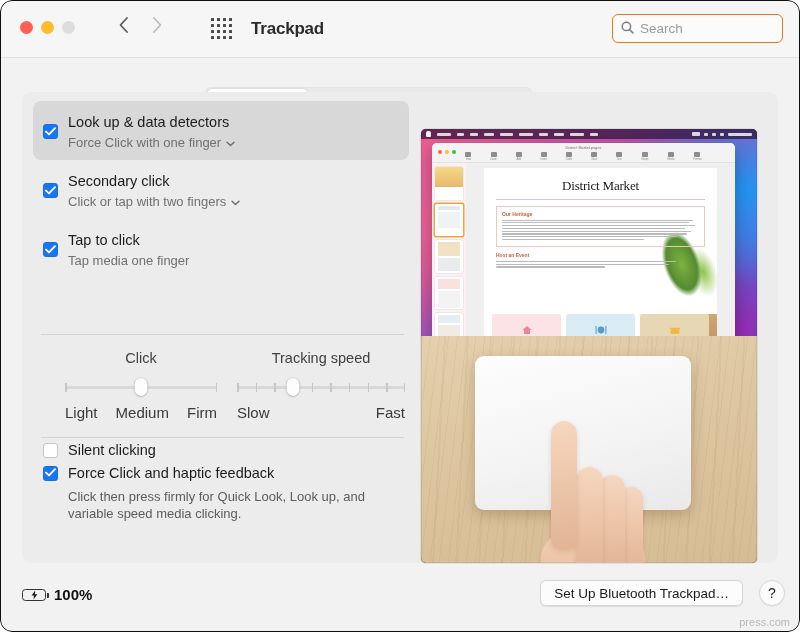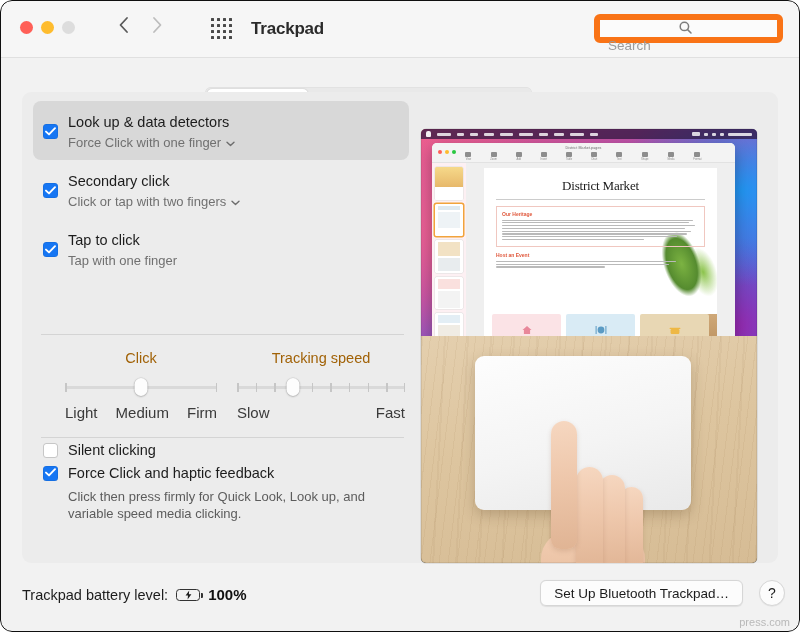--- a/index.html
+++ b/index.html
@@ -50,25 +50,25 @@
   }
   .gridbtn i { width: 3px; height: 3px; background: #4a4a4a; border-radius: 0.5px; display: block; }
 
   .win-title {
     position: absolute; left: 251px; top: 19px;
     font-size: 17px; font-weight: 700; color: #2b2b2b; letter-spacing: -0.2px;
   }
 
   .searchbox {
     position: absolute; right: 17px; top: 14px;
-    width: 189px; height: 29px;
+    width: 171px; height: 29px;
     background: #fbfbfb;
-    border: 6px solid #f97316;
+    border: 1px solid #f97316;
     border-radius: 6px;
-    display: flex; align-items: center; padding: 0 8px; flex-direction: column;
+    display: flex; align-items: center; padding: 0 8px;
   }
   .searchbox svg { flex: none; margin-right: 6px; }
   .search-input {
     border: none; outline: none; background: transparent;
     font-family: "Liberation Sans", sans-serif;
     font-size: 13.5px; color: #333; width: 100%;
   }
   .search-input::placeholder { color: #9b9b9b; }
 
   
@@ -129,21 +129,21 @@
     background: #d4d4d4;
   }
 
   
   .slider-area { position: absolute; left: 19px; top: 258px; width: 363px; height: 78px; }
   .slider-block { position: absolute; top: 0; }
   .slider-block.click { left: 24px; width: 152px; }
   .slider-block.tracking { left: 196px; width: 168px; }
 
   .slider-label {
-    font-size: 14.5px; color: #a16207; text-align: center; width: 100%;
+    font-size: 14.5px; color: #404040; text-align: center; width: 100%;
     margin-bottom: 13px;
   }
   .track-wrap { position: relative; height: 16px; }
   .track {
     position: absolute; left: 0; right: 0; top: 7px; height: 3px;
     background: #d9d9d9; border-radius: 2px;
   }
   .tick {
     position: absolute; top: 4px; width: 1.5px; height: 9px; background: #c6c6c6;
   }
@@ -457,21 +457,21 @@
       </div>
 
       <div class="opt-row">
         <span class="cbox on">
           <svg width="11" height="9" viewBox="0 0 11 9">
               <polyline points="1,4.6 4,7.4 10,1.2" fill="none" stroke="#fff" stroke-width="1.9" stroke-linecap="round" stroke-linejoin="round"></polyline>
             </svg>
         </span>
         <span class="opt-text">
           <span class="opt-title">Tap to click</span>
-          <span class="opt-sub">Tap with one finger</span>
+          <span class="opt-sub">Tap media one finger</span>
         </span>
       </div>
     </div>
 
     <div class="divider" style="top:242px;"></div>
 
     <div class="slider-area">
 
       <div class="slider-block click">
         <div class="slider-label">Click</div>
@@ -734,21 +734,20 @@
           <span class="finger f-ring"></span>
           <span class="finger f-pinky"></span>
         </div>
       </div>
 
       <div class="frame-border"></div>
     </div>
   </div>
 
   <div class="footer-label">
-    <span>Trackpad battery level:</span>
     <span class="batt">
       <svg width="9" height="10" viewBox="0 0 9 10">
           <path d="M5.2 0.6 L1.6 5.6 H4 L3.6 9.4 L7.4 4.2 H4.9 Z" fill="#1f1f1f"></path>
         </svg>
     </span>
     <span class="batt-pct">100%</span>
   </div>
 
   <div class="btn-bt">Set Up Bluetooth Trackpad…</div>
   <div class="btn-help">?</div>

